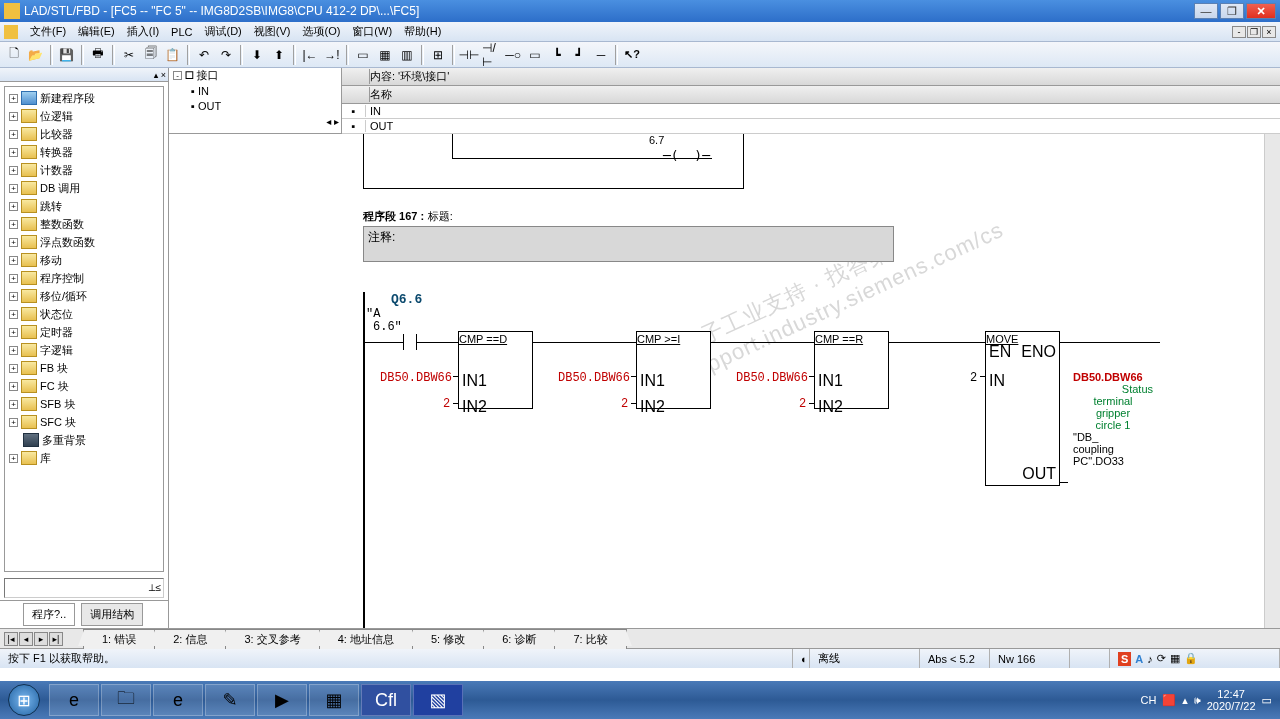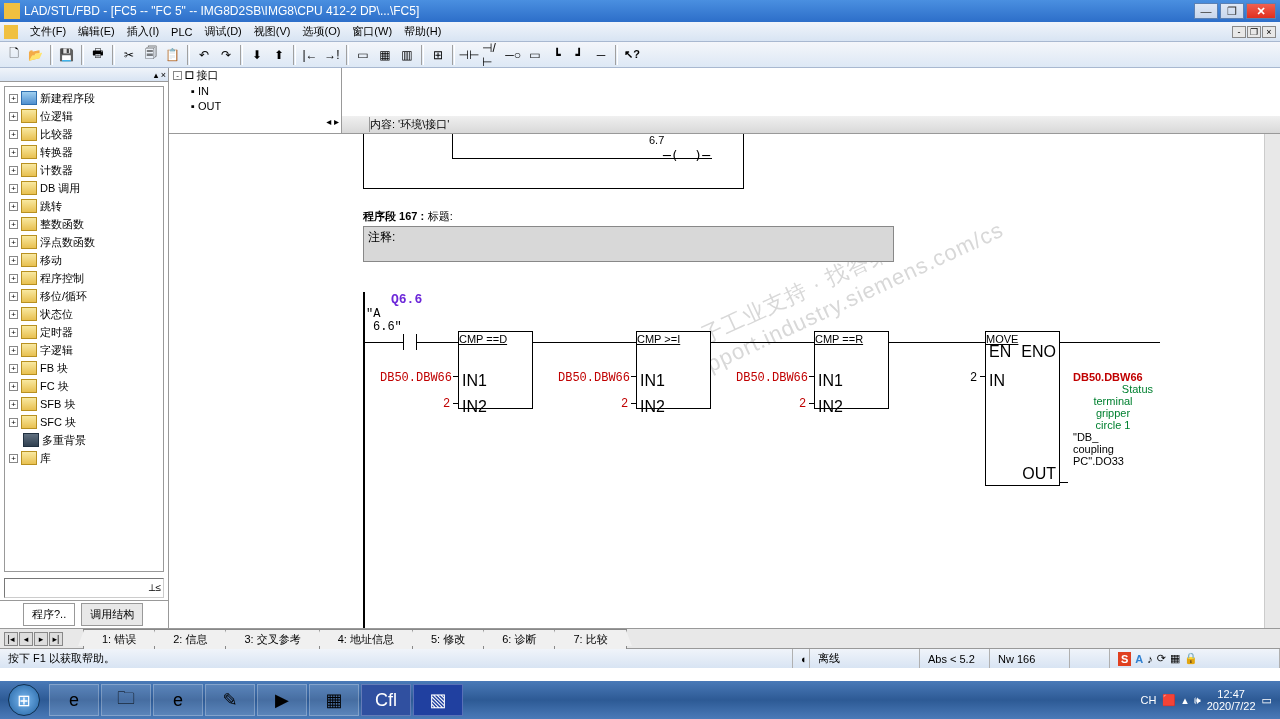--- a/index.html
+++ b/index.html
@@ -39,41 +39,41 @@
 .lp-tabs { display:flex; border-top:1px solid #999; }
 .lp-tab { padding:3px 8px; border:1px solid #999; background:#e8e8e8; font-size:11px; margin:2px 2px 2px 4px; }
 .lp-tab.active { background:#fff;margin-left:23px; }
 
 
 .rightarea { flex:1; display:flex; flex-direction:column; background:#fff; overflow:hidden; }
 .interface-row { display:flex; height:66px; border-bottom:1px solid #999; }
 .if-tree { width:173px; border-right:1px solid #999; background:#fff; font-size:11px; }
 .if-tree-row { display:flex; align-items:center; height:15px; padding-left:4px; gap:3px; }
 .if-tree-row .exp { width:9px; height:9px; border:1px solid #888; font-size:8px; line-height:7px; text-align:center; }
-.if-table { flex:1; background:#fff; font-size:11px;margin-top:48px; }
+.if-table { flex:1; background:#fff; font-size:11px; }
 .if-th { background:linear-gradient(#f0f0f0,#d8d8d8); border-bottom:1px solid #999; padding:1px 4px; display:flex; }
 .if-th .c1 { width:24px; border-right:1px solid #999; }
 .if-tr { display:flex; border-bottom:1px solid #ccc; padding:0; height:15px; align-items:center;}
 .if-tr .c1 { width:24px; border-right:1px solid #ccc; display:flex; justify-content:center;}
 .if-tr .c2 { padding-left:4px; }
 
 
 .canvas { flex:1; overflow:auto; position:relative; background:#fff; }
 .partial-box { position:absolute; left:194px; top:0; width:381px; height:55px; border:1px solid #000; border-top:none; }
 .partial-inner { position:absolute; left:283px; top:0; width:260px; height:25px; border-left:1px solid #000; border-bottom:1px solid #000; }
 .partial-lbl { position:absolute; left:480px; top:0px; font-size:11px; }
 .partial-coil { position:absolute; left:494px; top:14px; font-family:monospace; font-size:13px; }
 
 .seg-title { position:absolute; left:194px; top:74px; font-size:13px; }
 .seg-title b { font-weight:bold; }
 .comment-box { position:absolute; left:194px; top:92px; width:531px; height:36px; background:#d8d8d8; border:1px solid #888; padding:2px 4px; font-size:12px; }
 
 .rung { position:absolute; left:194px; top:150px; width:820px; height:220px; }
 .rail { position:absolute; left:0; top:8px; width:2px; height:360px; background:#000; }
-.addr1 { position:absolute; left:28px; top:8px; color:#6d28d9; font-family:"Courier New",monospace; font-size:13px; font-weight:bold; }
+.addr1 { position:absolute; left:28px; top:8px; color:#0c4a6e; font-family:"Courier New",monospace; font-size:13px; font-weight:bold; }
 .addr2 { position:absolute; left:3px; top:23px; font-family:"Courier New",monospace; font-size:12px; }
 .addr3 { position:absolute; left:10px; top:36px; font-family:"Courier New",monospace; font-size:12px; }
 .contact { position:absolute; left:2px; top:52px; width:90px; height:14px; }
 .contact::before { content:""; position:absolute; left:0; top:6px; width:38px; height:1px; background:#000; }
 .contact::after { content:""; position:absolute; right:0; top:6px; width:38px; height:1px; background:#000; }
 .contact .bar1 { position:absolute; left:38px; top:-2px; width:1px; height:16px; background:#000; }
 .contact .bar2 { position:absolute; left:51px; top:-2px; width:1px; height:16px; background:#000; }
 
 .wire { position:absolute; background:#000; height:1px; }
 .box { position:absolute; border:1px solid #000; background:#fff; font-family:"Courier New",monospace; font-size:12px; }

